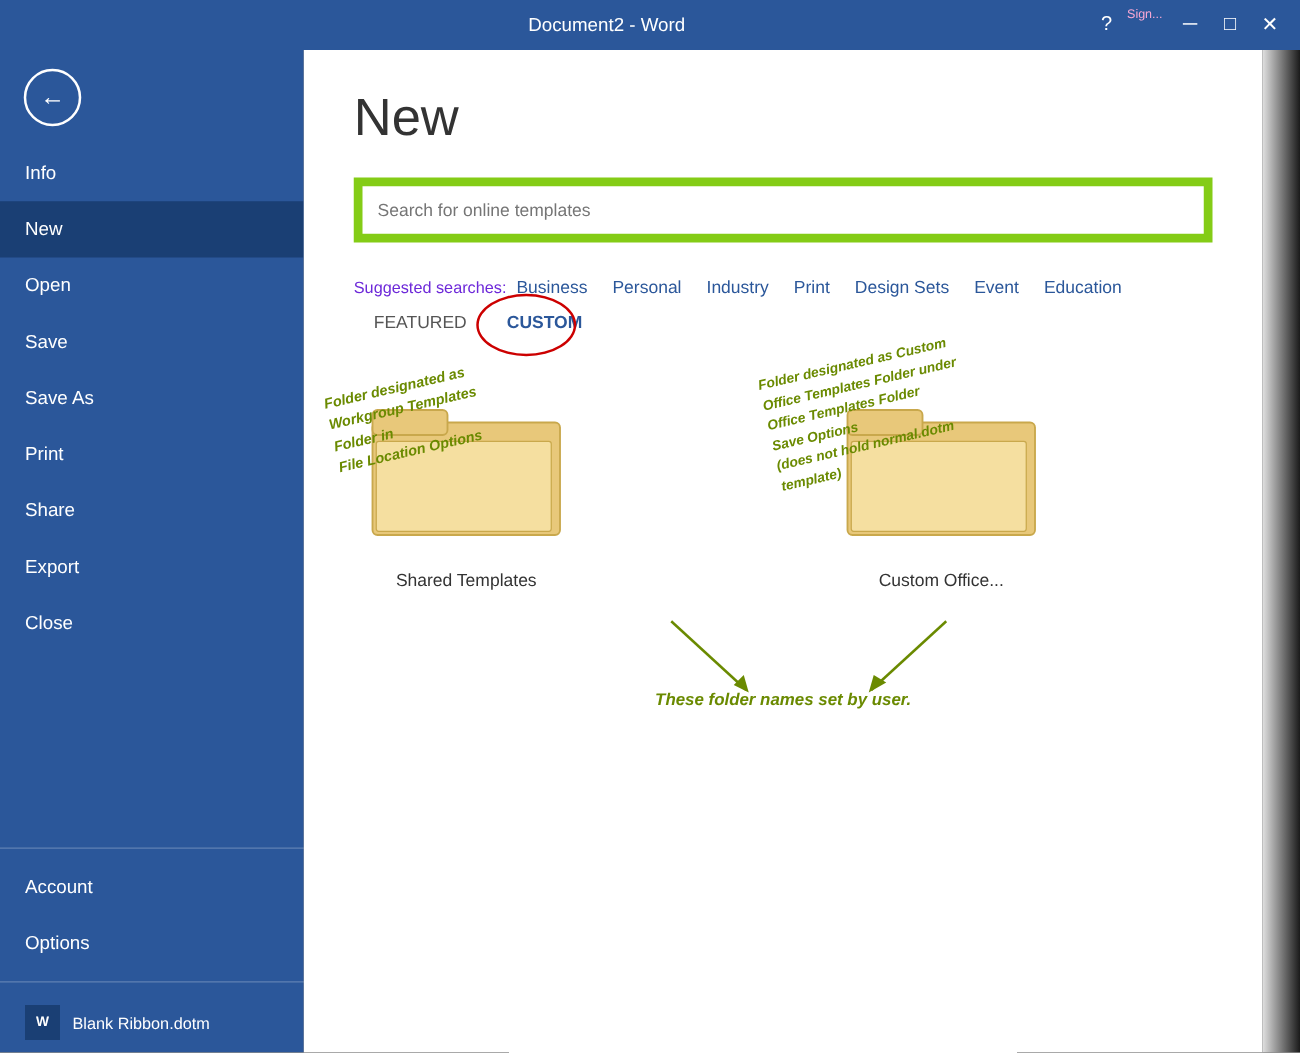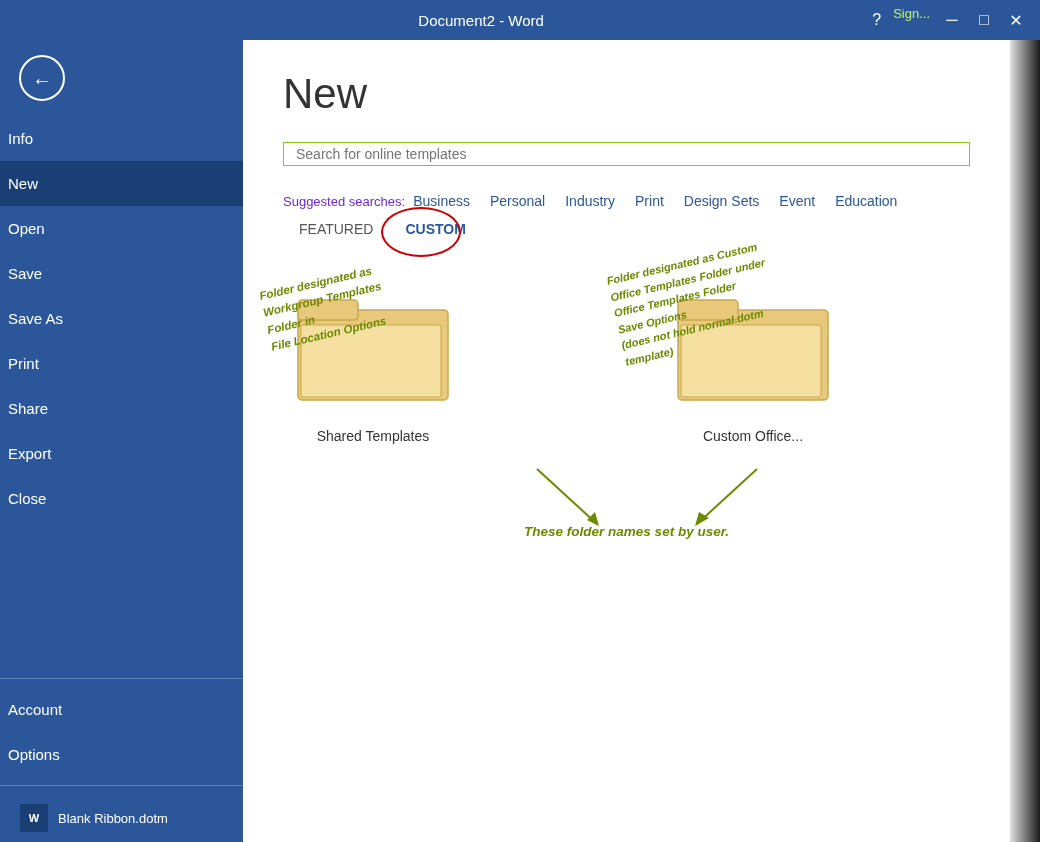--- a/index.html
+++ b/index.html
@@ -39,22 +39,22 @@
     }
     .help-btn {
       color: white;
       font-size: 16px;
       background: none;
       border: none;
       cursor: pointer;
       margin-right: 8px;
     }
     .sign-in {
-      color: #bef264;
-      font-size: 13px;
+      color: #f9a8d4;
+      font-size: 10px;
       margin-right: 4px;
     }
 
     
     .app-container {
       display: flex;
       width: 1040px;
       height: 802px;
     }
 
@@ -83,21 +83,21 @@
       border-radius: 50%;
       border: 2px solid white;
       display: flex;
       align-items: center;
       justify-content: center;
       color: white;
       font-size: 20px;
     }
 
     .nav-item {
-      padding: 14px 8px;
+      padding: 14px 20px;
       color: white;
       font-size: 15px;
       cursor: pointer;
       font-weight: 400;
     }
     .nav-item.active { background: #1a3f74; }
 
     .nav-divider {
       border: none;
       border-top: 1px solid rgba(255,255,255,0.25);
@@ -142,22 +142,22 @@
     .page-title {
       font-size: 42px;
       font-weight: 200;
       color: #333;
       margin-bottom: 24px;
     }
 
     .search-box {
       width: 100%;
       max-width: 700px;
-      height: 24px;
-      border: 1px solid #84cc16;
+      height: 52px;
+      border: 7px solid #84cc16;
       padding: 0 12px;
       font-size: 14px;
       color: #666;
       outline: none;
     }
 
     .suggested-label {
       font-size: 13px;
       color: #6d28d9;
       margin-top: 14px;

